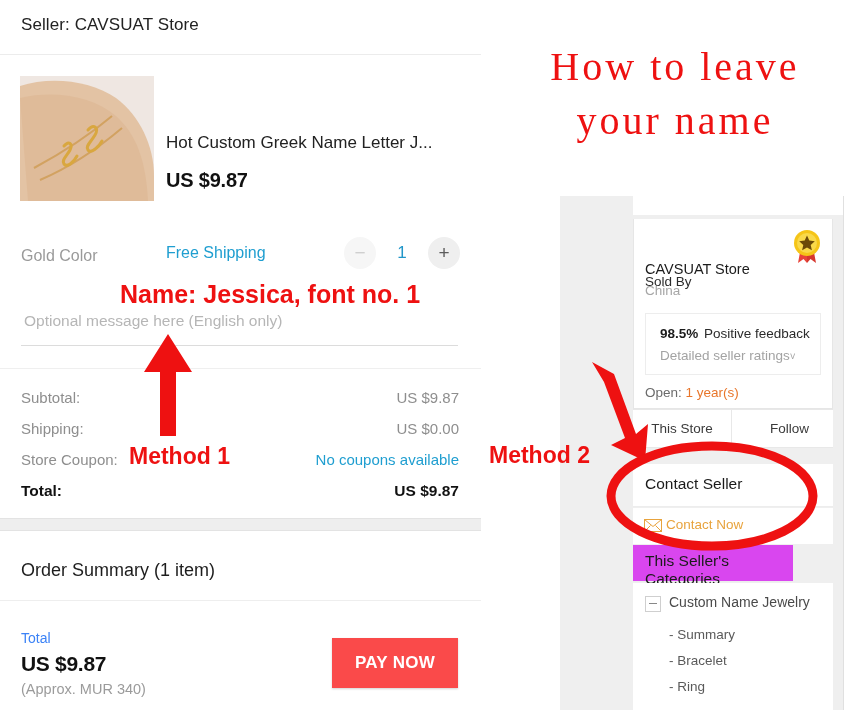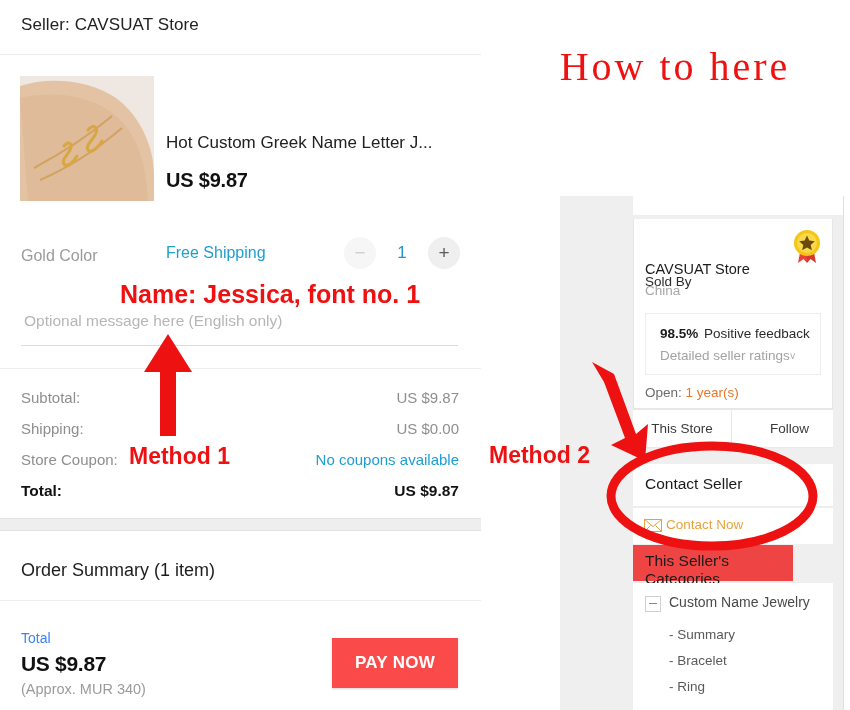--- a/index.html
+++ b/index.html
@@ -361,21 +361,21 @@
   .envelope {
     position: absolute;
     left: 11px; top: 10px;
     width: 18px; height: 13px;
   }
 
   .categories-title {
     position: absolute;
     left: 633px; top: 545px;
     width: 160px; height: 37px;
-    background: #ef4444;
+    background: #d946ef;
     border-bottom: 1px solid #ededed;
     box-sizing: border-box;
   }
   .categories-title span {
     position: absolute;
     left: 12px; top: 7px;
     font-size: 15.5px;
     color: #1b1b1b;
   }
 
@@ -583,21 +583,22 @@
 
   <div class="cat-tree">
     <span class="cat-toggle"></span>
     <span class="cat-parent-label">Custom Name Jewelry</span>
     <span class="cat-child" style="top:44px;">- Summary</span>
     <span class="cat-child" style="top:70px;">- Bracelet</span>
     <span class="cat-child" style="top:96px;">- Ring</span>
   </div>
 
   <div class="anno-title">
-    <div>How to here</div>
+    <div>How to leave</div>
+    <div>your name</div>
   </div>
 
   <div class="anno-name">Name: Jessica, font no. 1</div>
   <div class="anno-m1">Method 1</div>
   <div class="anno-m2">Method 2</div>
 
   <svg class="anno-svg" viewBox="0 0 850 710">
 
     <g fill="#ee1111">
       <path d="M168 334 L192 372 L176 372 L176 436 L160 436 L160 372 L144 372 Z"></path>

